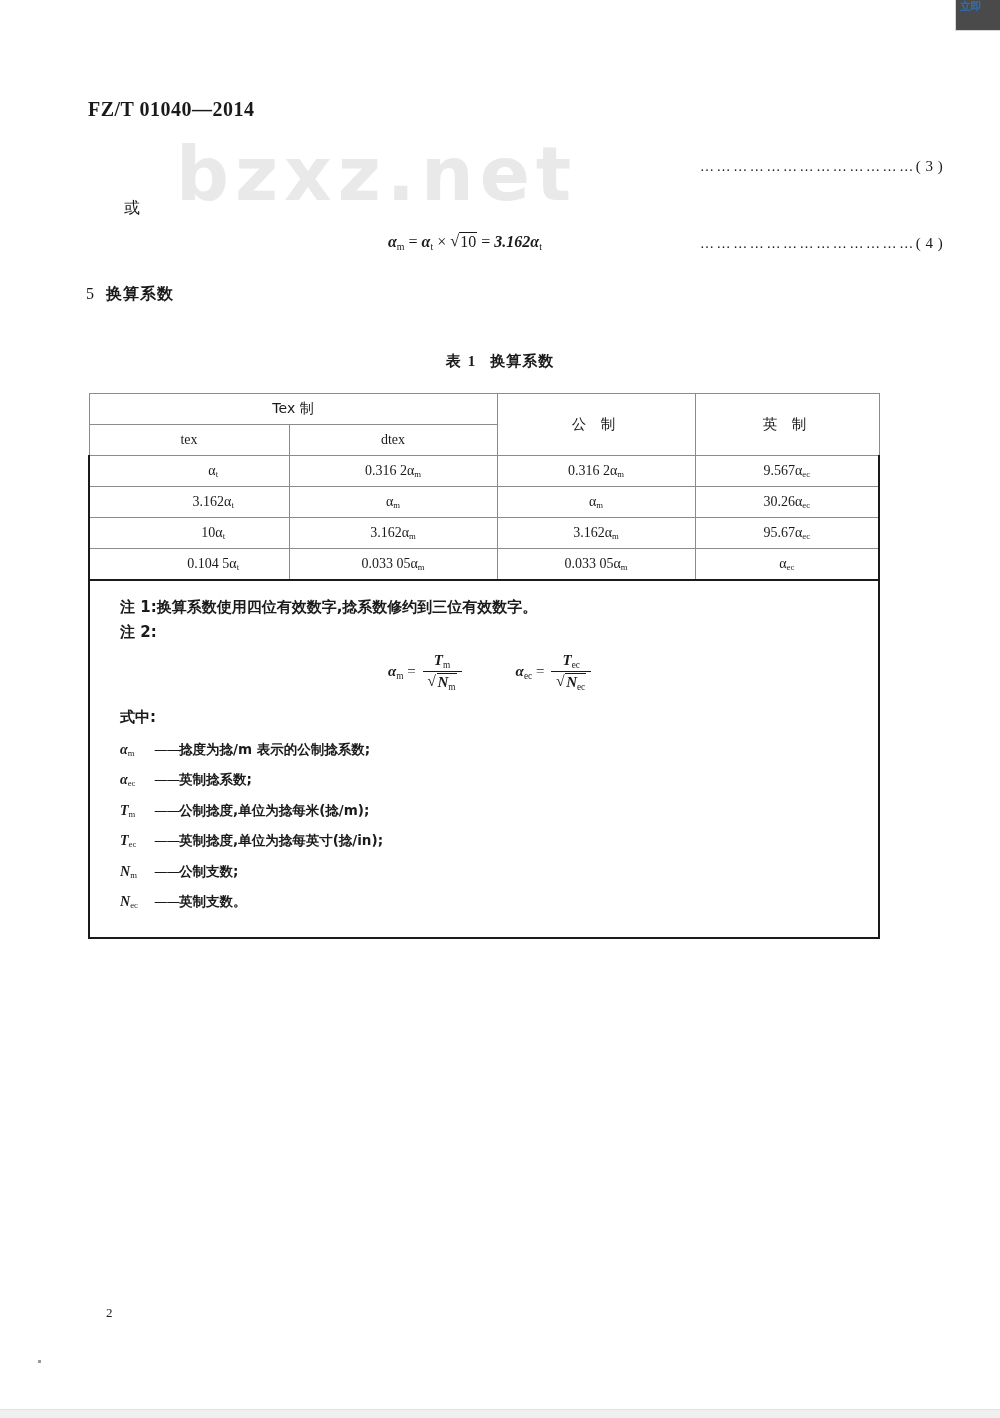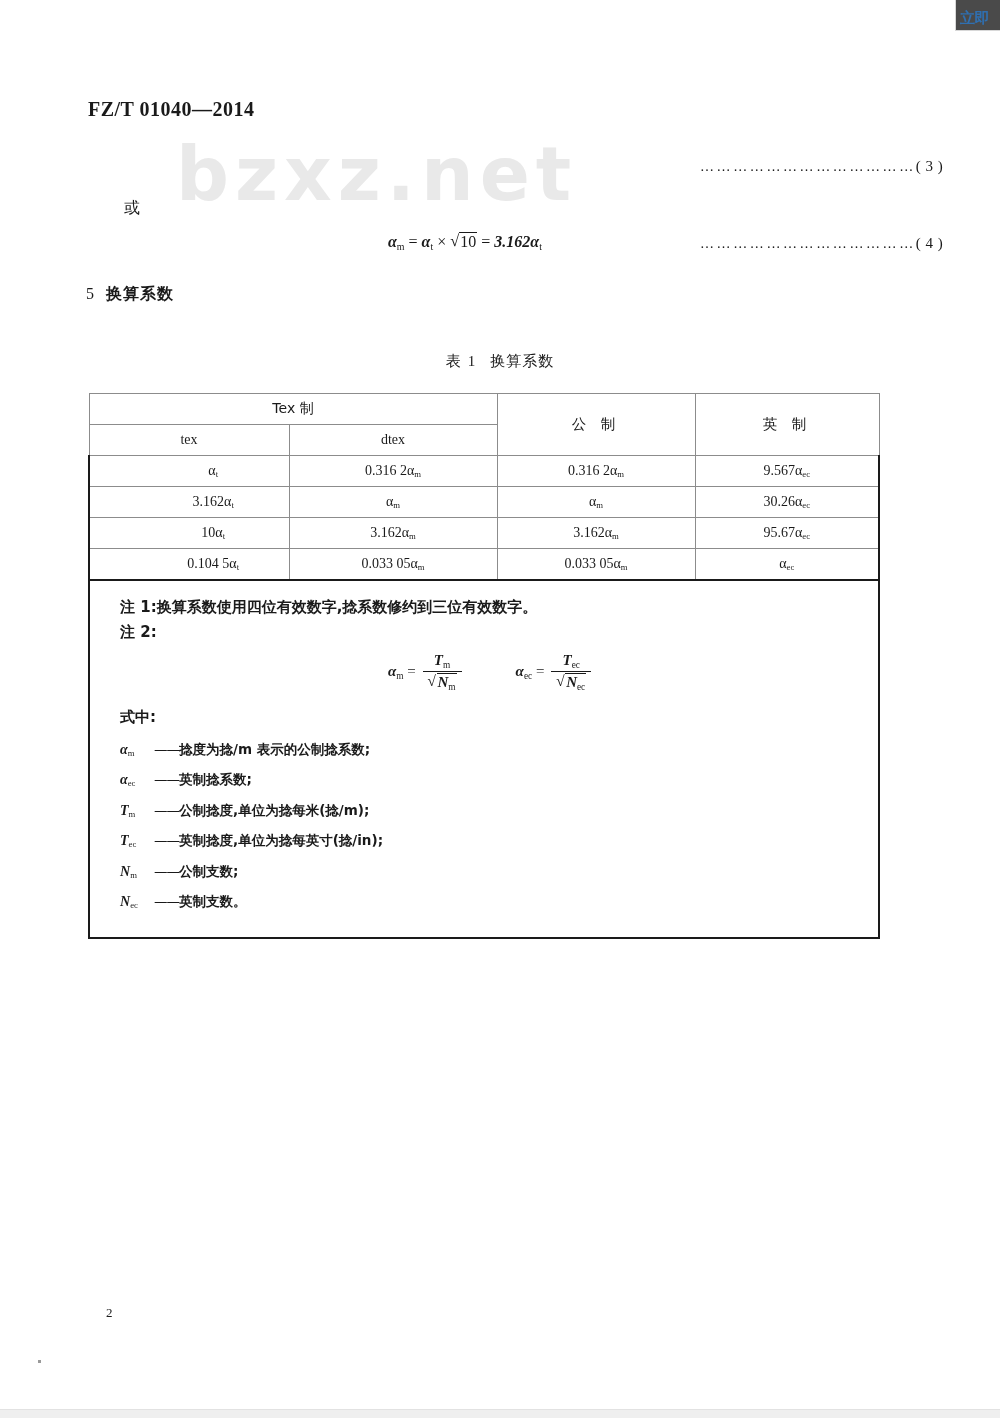--- a/index.html
+++ b/index.html
@@ -45,24 +45,24 @@
     height: 30px;
     background: #4a4a4a;
     border-left: 1px solid #d8d8d8;
     border-bottom: 1px solid #d8d8d8;
     overflow: hidden;
   }
   .corner-chip span {
     display: block;
     color: #2f6fb0;
     font-family: "Liberation Sans", sans-serif;
-    font-size: 15px;
+    font-size: 11px;
     font-weight: bold;
     line-height: 12px;
-    padding: 12px 0 0 4px;
+    padding: 0 0 0 4px;
     letter-spacing: -0.5px;
     white-space: nowrap;
   }
   
   .watermark {
     position: absolute;
     left: 176px;
     top: 131px;
     font-family: "DejaVu Sans", sans-serif;
     font-size: 74px;
@@ -170,21 +170,21 @@
   }
   
   .table-caption {
     position: absolute;
     left: 0;
     top: 352px;
     width: 1000px;
     text-align: center;
     font-family: "DejaVu Sans", sans-serif;
     font-size: 15px;
-    font-weight: normal;
+    font-weight: bold;
     letter-spacing: 1px;
   }
   .table-caption .lbl { font-family: "DejaVu Sans", sans-serif; }
   .table-caption .idx {
     font-family: "Liberation Serif", serif;
     margin: 0 14px 0 6px;
   }
   
   .tbl-wrap {
     position: absolute;

